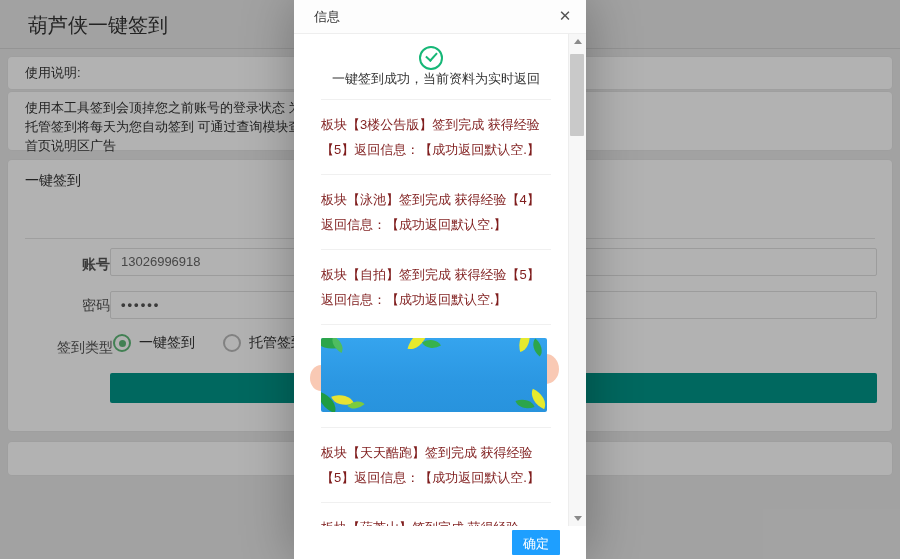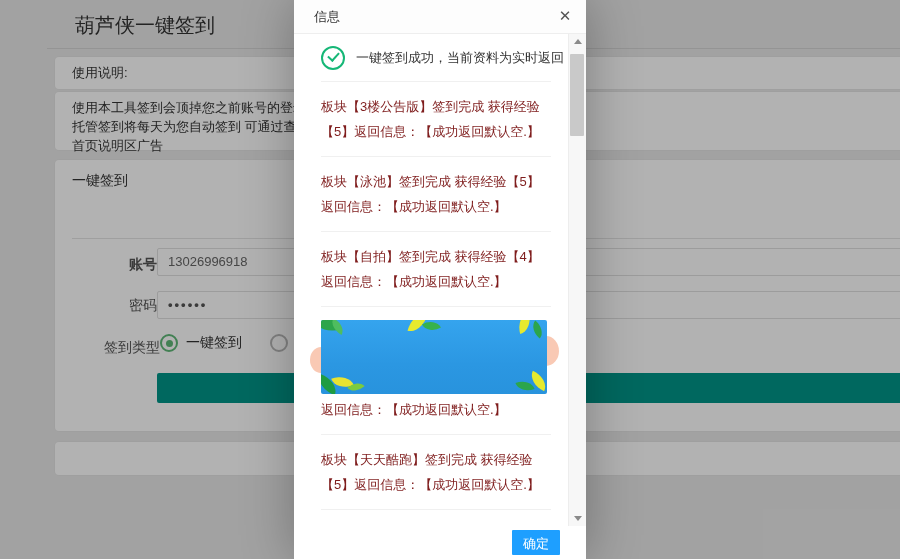--- a/index.html
+++ b/index.html
@@ -4,21 +4,21 @@
 <style>
   html,body{margin:0;padding:0;}
   body{
     width:900px;height:559px;overflow:hidden;position:relative;
     font-family:"Liberation Sans","DejaVu Sans",sans-serif;
     background:#e9e9e9;
   }
   .stage{position:absolute;inset:0;width:900px;height:559px;overflow:hidden;}
 
   
-  .page{position:absolute;inset:0;background:#e9e9e9;margin-left:47px;}
+  .page{position:absolute;inset:0;background:#e9e9e9;}
   .page-title{position:absolute;left:28px;top:12px;font-size:20px;color:#333;}
   .title-rule{position:absolute;left:0;top:48px;width:900px;height:0;border-top:1px solid #d4d4d4;}
   .card{position:absolute;background:#ffffff;border-radius:4px;box-shadow:0 0 0 1px rgba(0,0,0,0.02);}
   .card-usage{left:8px;top:57px;width:884px;height:32px;}
   .card-usage .txt{display:block;padding-left:17px;line-height:32px;font-size:13px;color:#333;}
   .card-desc{left:8px;top:92px;width:884px;height:58px;}
   .card-desc .lines{padding:6px 17px 0 17px;font-size:13px;color:#333;line-height:19px;}
   .card-form{left:8px;top:160px;width:884px;height:271px;}
   .section-title{position:absolute;left:17px;top:12px;font-size:14px;color:#333;}
   .tabline{position:absolute;left:17px;right:17px;top:78px;border-top:1px solid #e4e4e4;}
@@ -48,21 +48,21 @@
   
   .layer{position:absolute;left:294px;top:0;width:292px;height:559px;background:#fff;
     box-shadow:1px 1px 50px rgba(0,0,0,0.3);}
   .layer-title{position:relative;height:33px;border-bottom:1px solid #eee;background:#fdfdfd;}
   .layer-title .t{padding-left:20px;line-height:33px;font-size:13px;color:#333;display:block;}
   .layer-close{position:absolute;right:12px;top:7px;width:18px;height:18px;line-height:18px;
     text-align:center;font-size:15px;color:#555;cursor:pointer;}
   .layer-body{position:absolute;top:34px;left:0;right:17px;bottom:33px;overflow:hidden;
     padding:0 18px 0 27px;}
   .success-row{display:flex;align-items:center;padding:12px 0 11px 0;border-bottom:1px solid #f0f0f0;
-    white-space:nowrap;}
+    white-space:nowrap;flex-direction:column;}
   .check-icon{flex:0 0 auto;width:20px;height:20px;border:2px solid #16b777;border-radius:50%;
     position:relative;margin-right:11px;}
   .check-icon::after{content:"";position:absolute;left:5px;top:4px;width:9px;height:5px;
     border-left:2px solid #16b777;border-bottom:2px solid #16b777;transform:rotate(-48deg);}
   .success-text{font-size:13px;color:#333;}
   .item{padding:12px 0;line-height:25px;font-size:13px;color:#7f1d1d;border-bottom:1px solid #f0f0f0;
     width:230px;word-break:break-all;}
   
   .banner-wrap{position:relative;width:226px;height:74px;margin:1px 0 3px 0;}
   .banner-bg{position:absolute;inset:0;overflow:hidden;border-radius:2px;
@@ -152,47 +152,46 @@
         <span class="success-text">一键签到成功，当前资料为实时返回</span>
       </div>
       <div id="item-list">
   <div class="item">
 
     <div class="item-text">板块【3楼公告版】签到完成 获得经验【5】返回信息：【成功返回默认空.】</div>
   </div>
 
   <div class="item">
 
-    <div class="item-text">板块【泳池】签到完成 获得经验【5】返回信息：【成功返回默认空.】</div>
-  </div>
-
-  <div class="item">
-
-    <div class="item-text">板块【自拍】签到完成 获得经验【4】返回信息：【成功返回默认空.】</div>
+    <div class="item-text">板块【泳池】签到完成 获得经验【4】返回信息：【成功返回默认空.】</div>
+  </div>
+
+  <div class="item">
+
+    <div class="item-text">板块【自拍】签到完成 获得经验【5】返回信息：【成功返回默认空.】</div>
   </div>
 
   <div class="item">
     <div class="banner-wrap" style="display: block;">
       <span class="peach" style="left:-11px;top:27px;width:22px;height:26px;"></span>
       <span class="peach" style="right:-12px;top:16px;width:26px;height:30px;"></span>
       <div class="banner-bg">
         <span class="leaf" style="left:-5px;top:-4px;width:24px;height:17px;background:#2ca54b;transform:rotate(-18deg);"></span>
         <span class="leaf" style="left:9px;top:1px;width:15px;height:11px;background:#4fbd5f;transform:rotate(28deg);"></span>
         <span class="leaf" style="left:86px;top:-5px;width:21px;height:15px;background:#e6ea2e;transform:rotate(105deg);"></span>
         <span class="leaf" style="left:103px;top:0px;width:15px;height:12px;background:#37b24d;transform:rotate(150deg);"></span>
         <span class="leaf" style="left:194px;top:-4px;width:19px;height:14px;background:#e6ea2e;transform:rotate(-105deg);"></span>
         <span class="leaf" style="left:209px;top:4px;width:15px;height:11px;background:#2ca54b;transform:rotate(-140deg);"></span>
         <span class="leaf" style="left:-4px;top:57px;width:21px;height:15px;background:#1f9c42;transform:rotate(200deg);"></span>
         <span class="leaf" style="left:12px;top:55px;width:19px;height:14px;background:#e8e332;transform:rotate(160deg);"></span>
         <span class="leaf" style="left:28px;top:62px;width:14px;height:10px;background:#7ccb3e;transform:rotate(140deg);"></span>
         <span class="leaf" style="left:196px;top:60px;width:16px;height:12px;background:#2ca54b;transform:rotate(-200deg);"></span>
         <span class="leaf" style="left:208px;top:54px;width:19px;height:14px;background:#e6ea2e;transform:rotate(-155deg);"></span>
       </div>
     </div>
-    <div class="item-text">返回信息：【成功返回默认空.】</div>
   </div>
 
   <div class="item">
 
     <div class="item-text">板块【天天酷跑】签到完成 获得经验【5】返回信息：【成功返回默认空.】</div>
   </div>
 
   <div class="item">
 
     <div class="item-text">板块【葫芦山】签到完成 获得经验【5】返回信息：【成功返回默认空.】</div>

